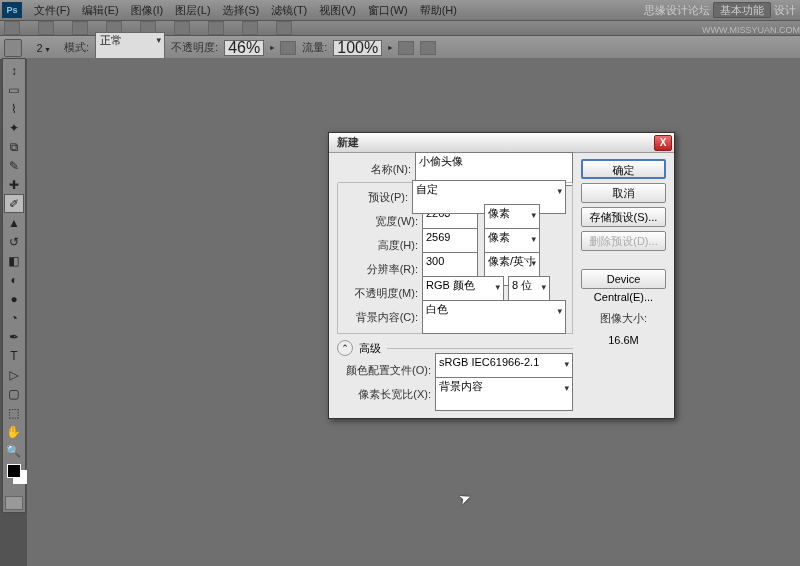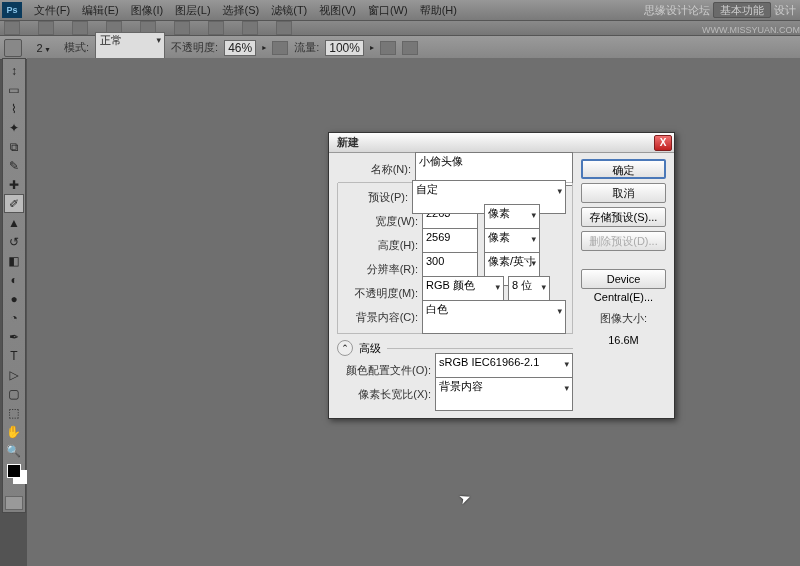--- a/index.html
+++ b/index.html
@@ -10,21 +10,21 @@
 .watermark{margin-left:auto;color:#ccc;font-size:11px}
 .wm-tag{background:#6a6a6a;padding:1px 6px;border:1px solid #555;border-radius:2px}
 .toolbar2{height:16px;background:linear-gradient(#8a8a8a,#767676);border-top:1px solid #555;border-bottom:1px solid #555;display:flex;align-items:flex-end;gap:18px;padding-left:4px}
 .ticon{width:16px;height:14px;background:#777;border:1px solid #666}
 .optbar{height:24px;background:linear-gradient(#9a9a9a,#868686);border-bottom:1px solid #4a4a4a;display:flex;align-items:center;color:#222;padding:0 4px;gap:6px}
 .brush-prev{width:18px;height:18px;background:#888;border:1px solid #555;border-radius:2px}
 .brush-size{width:30px;text-align:center}
 .opt-label{color:#333}
 .opt-select{background:#ddd;border:1px solid #666;padding:0 18px 0 4px;height:32px;line-height:14px;position:relative}
 .opt-select::after{content:"▾";position:absolute;right:3px;top:0;font-size:9px;color:#333}
-.opt-val{background:#ddd;border:1px solid #666;padding:0 3px;height:16px;line-height:14px;font-size:12px}
+.opt-val{background:#ddd;border:1px solid #666;padding:0 3px;height:16px;line-height:14px;font-size:16px}
 .canvas-area{position:absolute;left:27px;top:58px;right:0;bottom:0;background:#6f6f6f}
 .toolbox{position:absolute;left:2px;top:58px;width:24px;background:linear-gradient(#8a8a8a,#808080);border:1px solid #4a4a4a;display:flex;flex-direction:column;align-items:center;padding:2px 0}
 .tool{width:20px;height:19px;border:1px solid transparent;color:#222;display:flex;align-items:center;justify-content:center;font-size:12px}
 .tool.sel{background:#bcbcbc;border:1px solid #555}
 .swatches{margin-top:4px;position:relative}
 .sw{width:14px;height:14px;border:1px solid #fff}
 .sw-fg{background:#000;position:relative;z-index:2}
 .sw-bg{background:#fff;position:absolute;left:6px;top:6px}
 .quickmask{width:18px;height:14px;background:#999;border:1px solid #666;margin-top:18px}
 

